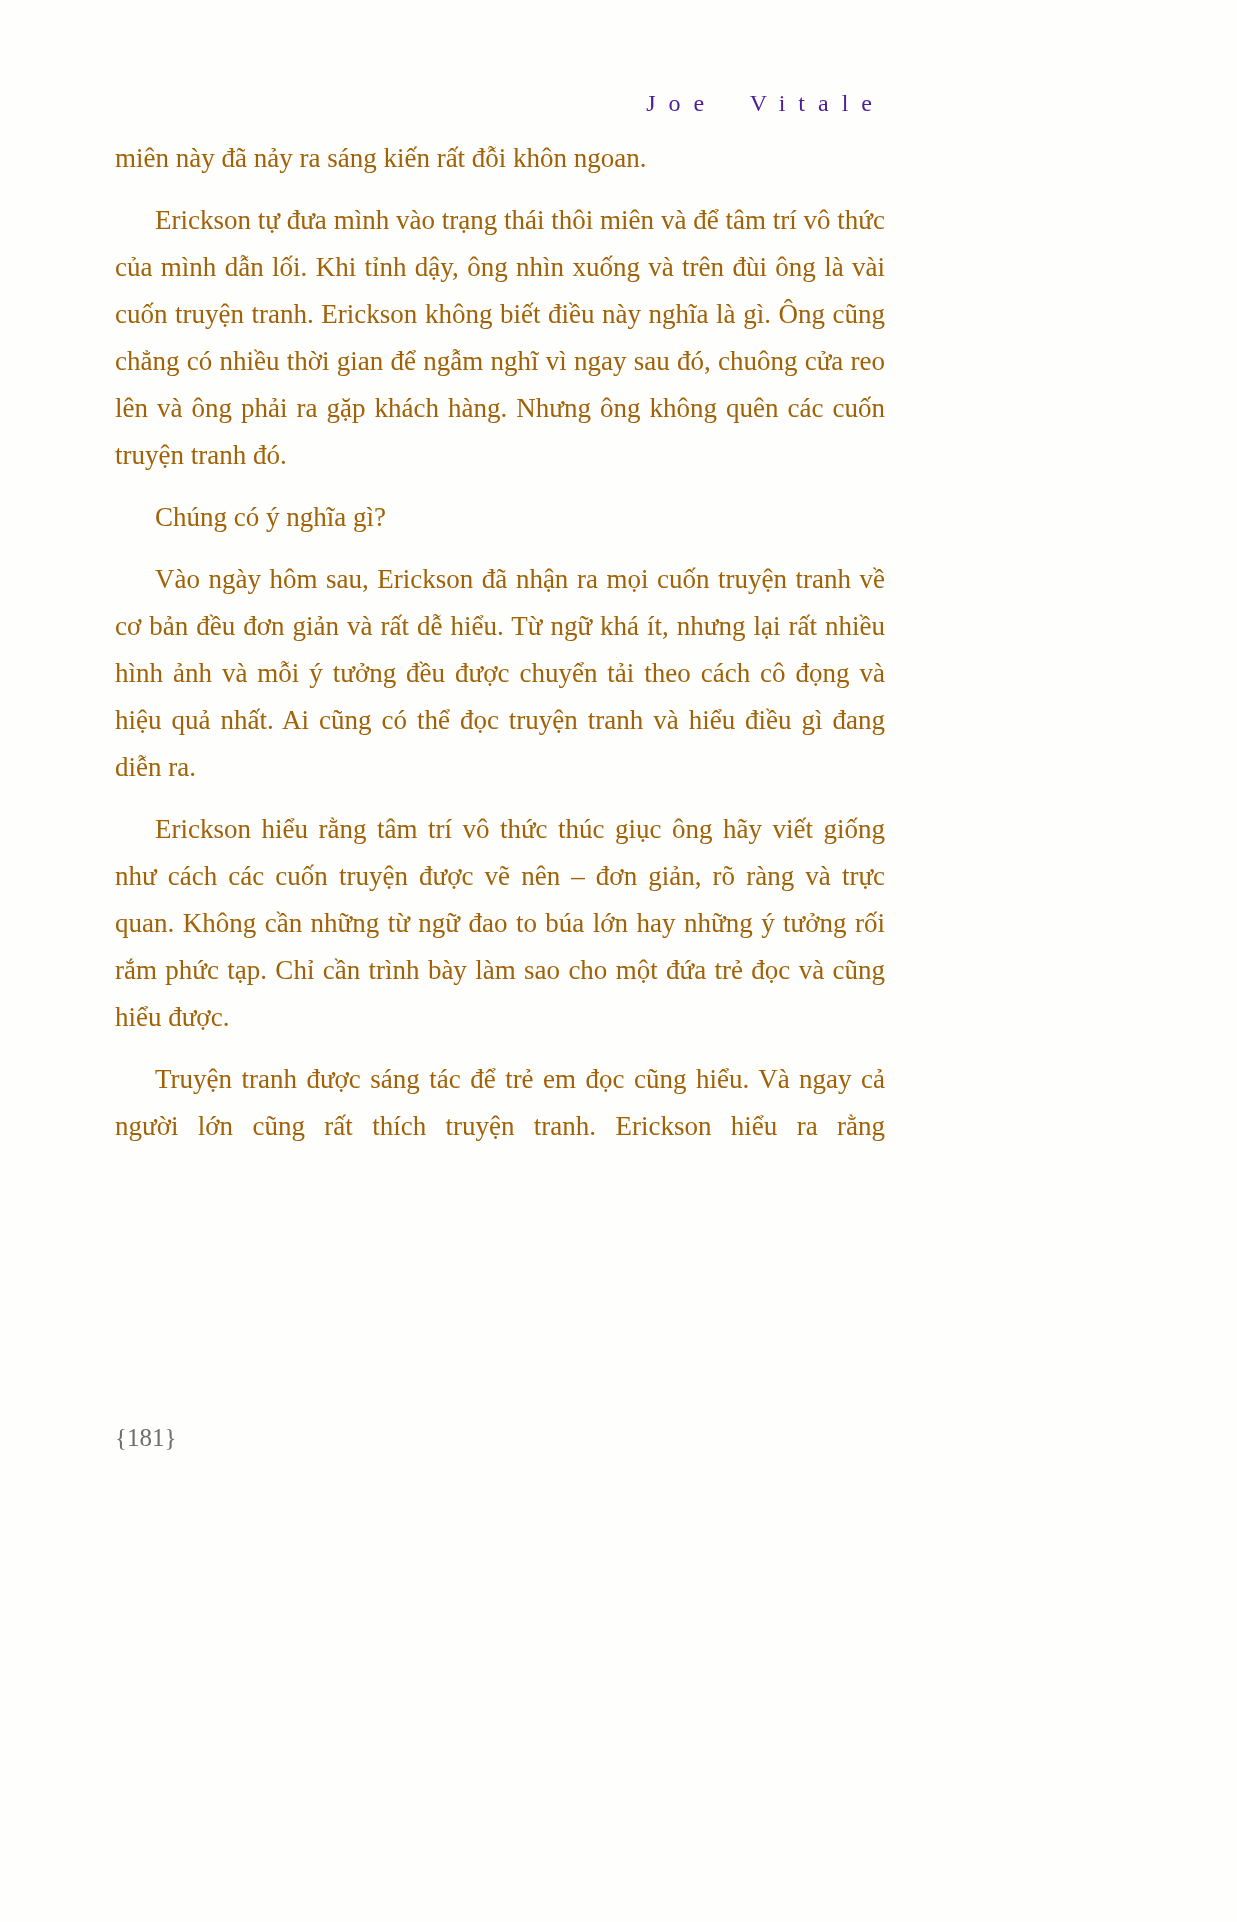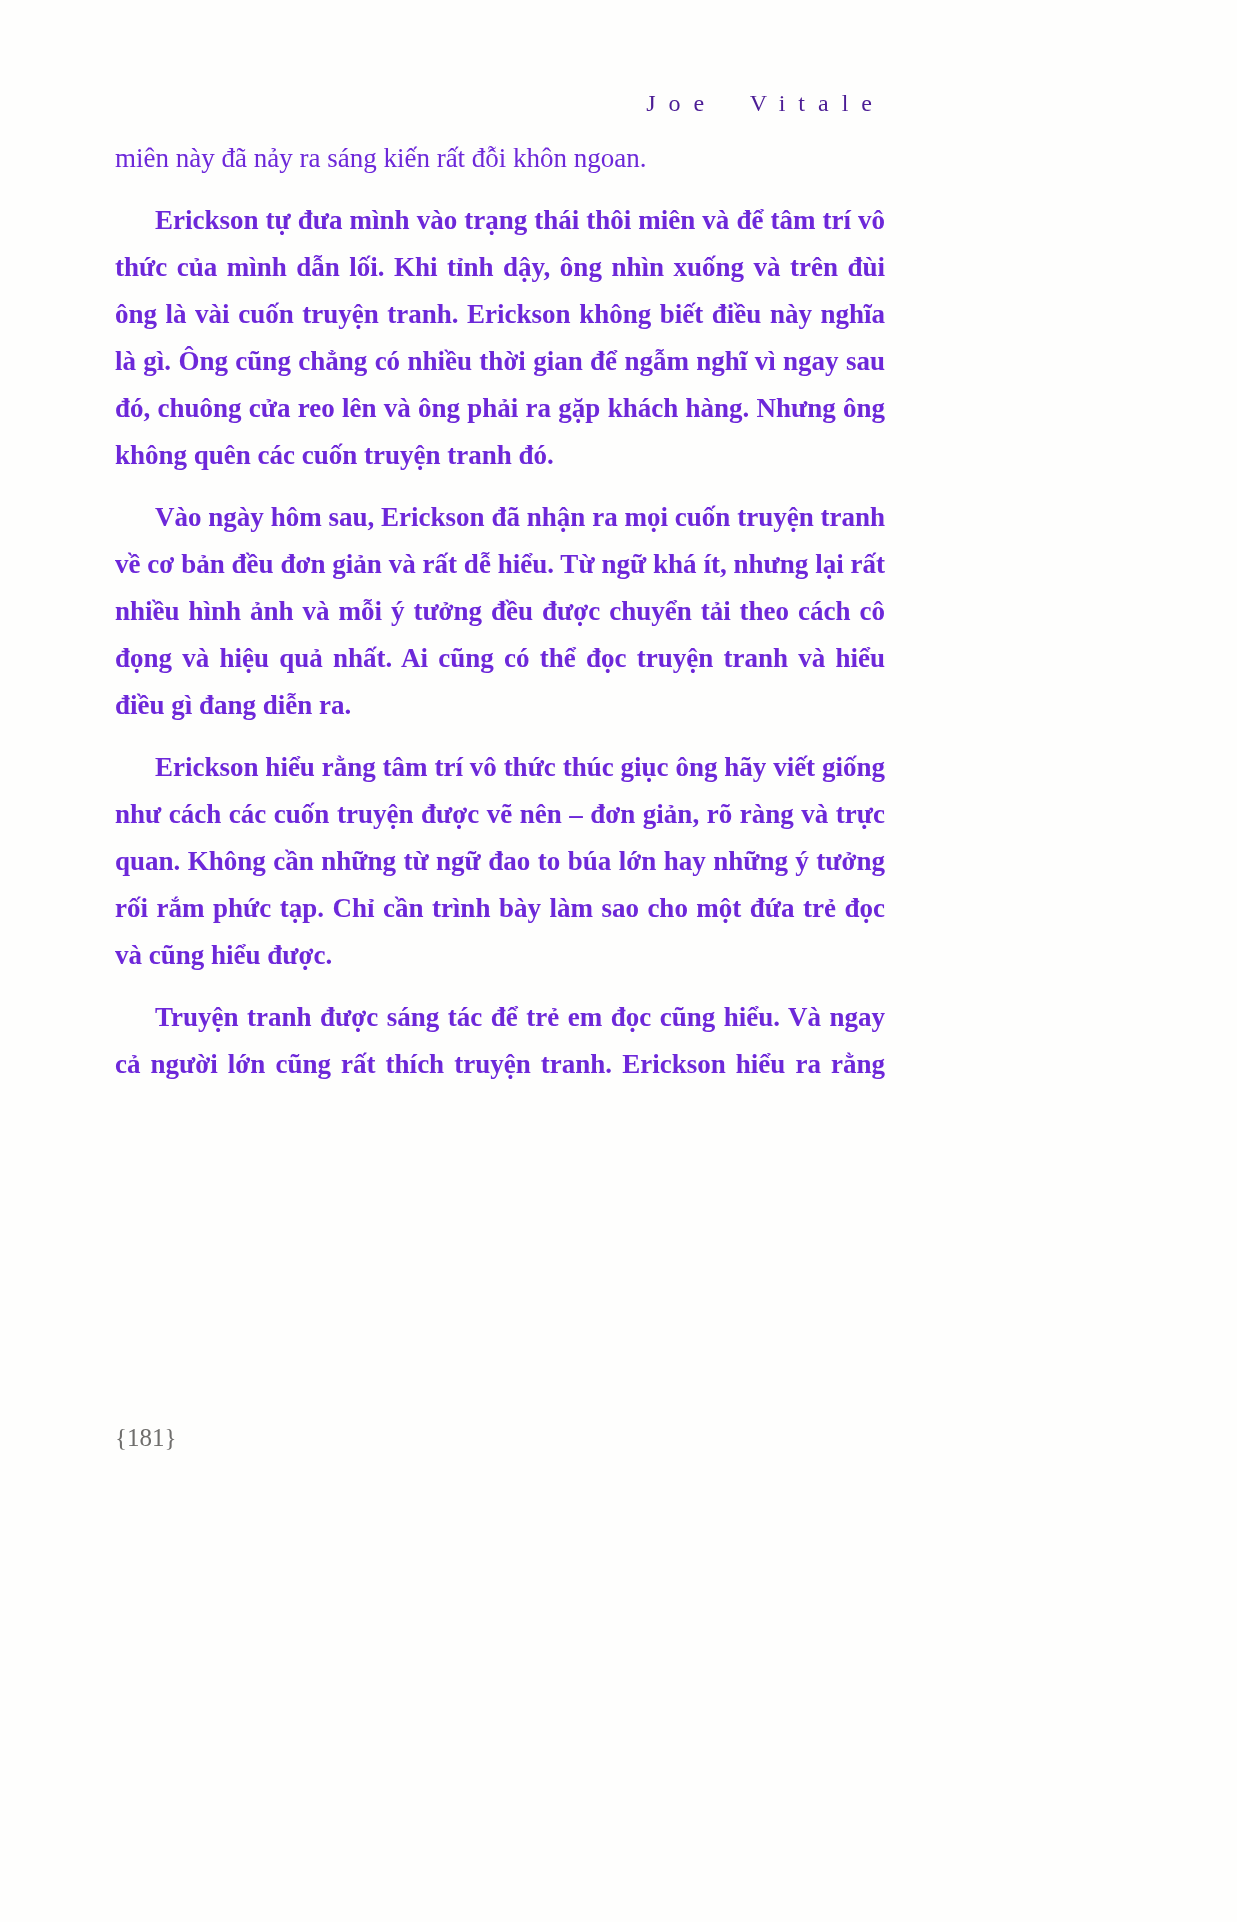--- a/index.html
+++ b/index.html
@@ -36,25 +36,24 @@
     position: absolute;
     top: 135px;
     left: 115px;
     width: 770px;
   }
   .text-block p {
     font-size: 27px;
     line-height: 47px;
     margin: 0 0 15px 0;
     text-align: justify;
-    color: #6d28d9;
+    color: #a16207;
   }
   .text-block p.indent {
     text-indent: 40px;
-    font-weight: bold;
   }
   .text-block p.noindent {
     text-indent: 0;
   }
   .text-block p.continues {
     text-align-last: justify;
   }
   .page-number {
     position: absolute;
     top: 1424px;
@@ -68,20 +67,21 @@
 </head>
 <body>
 
 <div class="page">
 
   <div class="running-header">Joe Vitale</div>
 
   <div class="text-block">
     <p class="noindent">miên này đã nảy ra sáng kiến rất đỗi khôn ngoan.</p>
     <p class="indent">Erickson tự đưa mình vào trạng thái thôi miên và để tâm trí vô thức của mình dẫn lối. Khi tỉnh dậy, ông nhìn xuống và trên đùi ông là vài cuốn truyện tranh. Erickson không biết điều này nghĩa là gì. Ông cũng chẳng có nhiều thời gian để ngẫm nghĩ vì ngay sau đó, chuông cửa reo lên và ông phải ra gặp khách hàng. Nhưng ông không quên các cuốn truyện tranh đó.</p>
+    <p class="indent">Chúng có ý nghĩa gì?</p>
     <p class="indent">Vào ngày hôm sau, Erickson đã nhận ra mọi cuốn truyện tranh về cơ bản đều đơn giản và rất dễ hiểu. Từ ngữ khá ít, nhưng lại rất nhiều hình ảnh và mỗi ý tưởng đều được chuyển tải theo cách cô đọng và hiệu quả nhất. Ai cũng có thể đọc truyện tranh và hiểu điều gì đang diễn ra.</p>
     <p class="indent">Erickson hiểu rằng tâm trí vô thức thúc giục ông hãy viết giống như cách các cuốn truyện được vẽ nên – đơn giản, rõ ràng và trực quan. Không cần những từ ngữ đao to búa lớn hay những ý tưởng rối rắm phức tạp. Chỉ cần trình bày làm sao cho một đứa trẻ đọc và cũng hiểu được.</p>
     <p class="indent continues">Truyện tranh được sáng tác để trẻ em đọc cũng hiểu. Và ngay cả người lớn cũng rất thích truyện tranh. Erickson hiểu ra rằng</p>
   </div>
 
   <div class="page-number">{181}</div>
 
 </div>
 
 </body></html>

